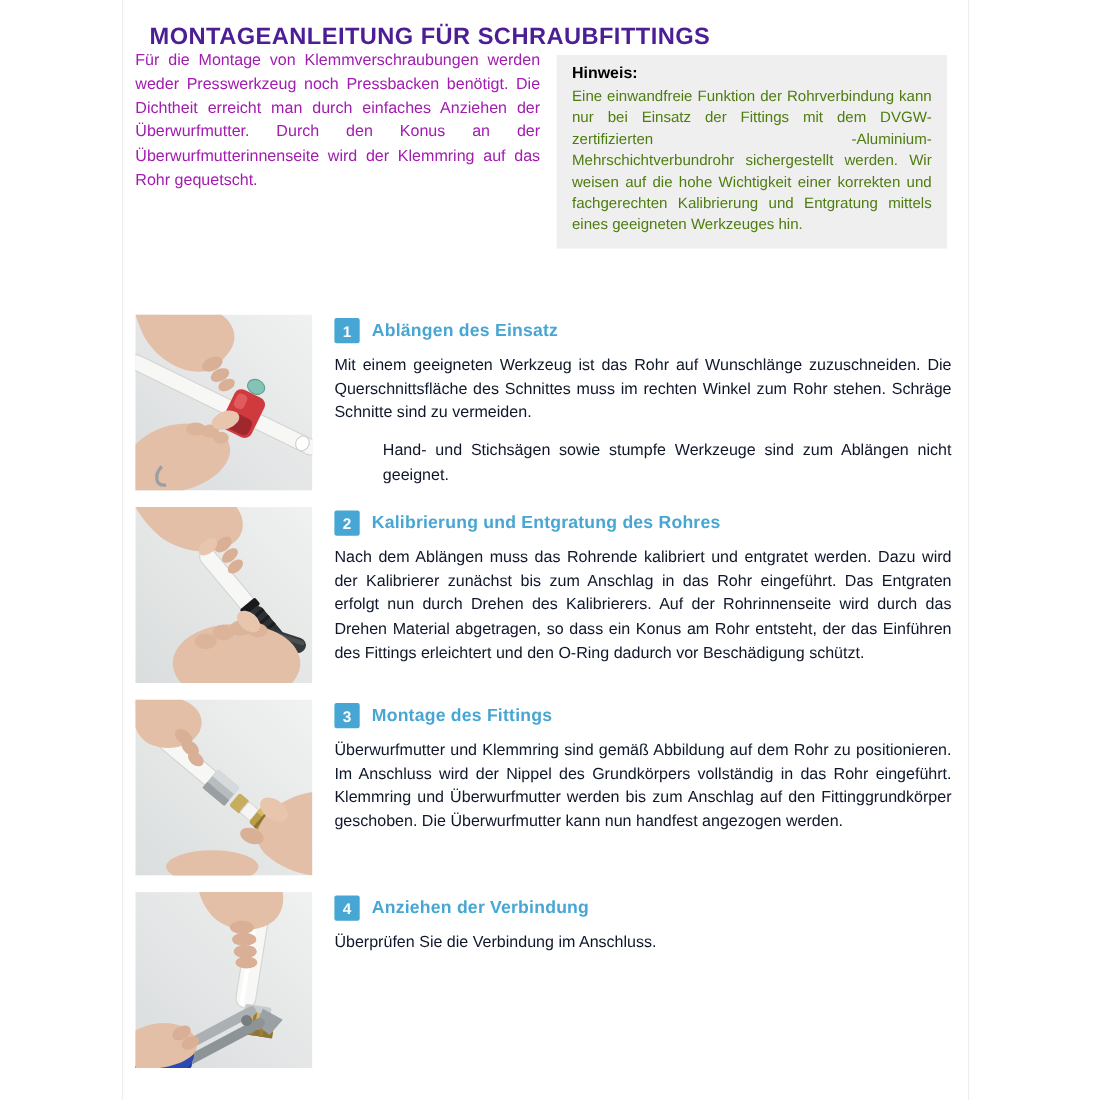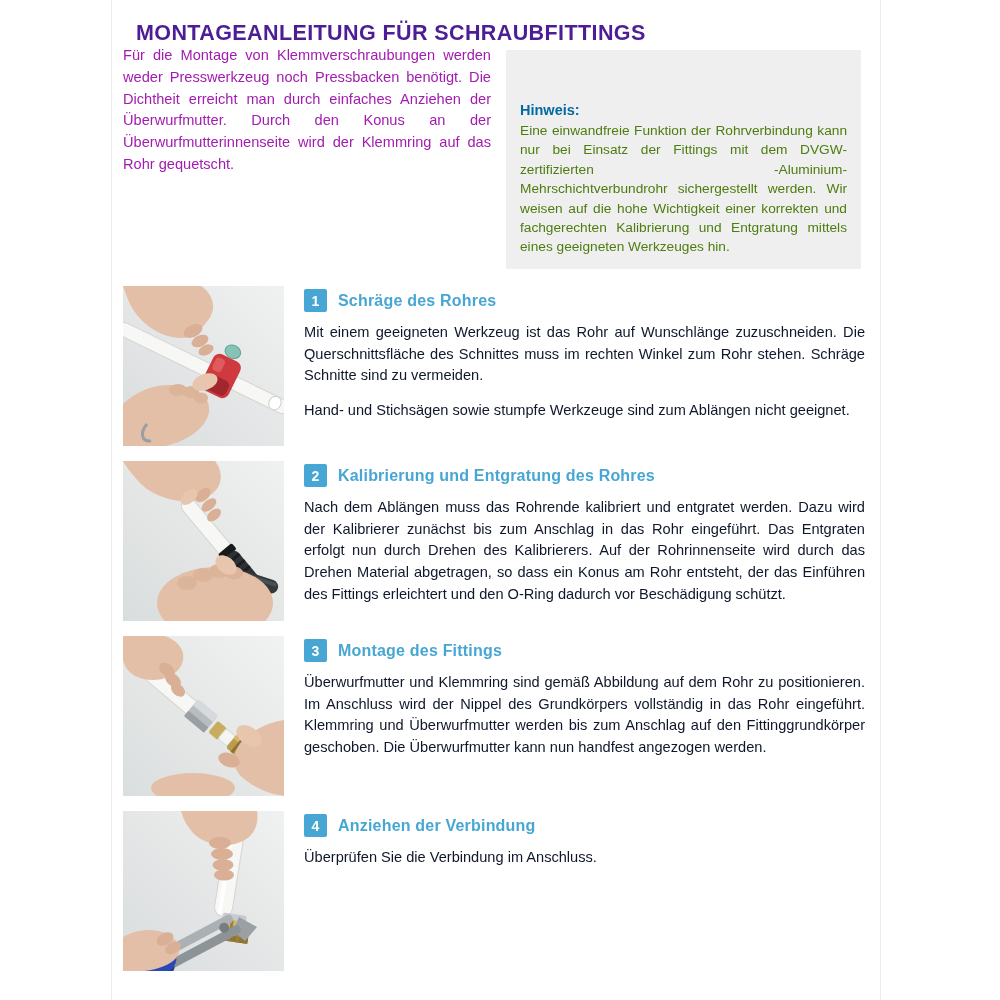--- a/index.html
+++ b/index.html
@@ -22,21 +22,21 @@
   .intro{
     position:absolute;left:11px;top:45px;width:368px;
     font-size:14.6px;line-height:21.8px;text-align:justify;color:#a21caf;
   }
   .note-box{
     position:absolute;left:394px;top:50px;width:355px;
     background:#efefef;box-sizing:border-box;
     padding:9px 14px 12px 14px;
   }
   .note-label{
-    font-size:14.5px;font-weight:bold;color:#0369a1;margin-bottom:3px;margin-top:43px;
+    font-size:14.5px;font-weight:bold;color:#000000;margin-bottom:3px;
   }
   .note-text{
     font-size:13.7px;line-height:19.4px;text-align:justify;color:#4d7c0f;
   }
   .step{
     position:absolute;left:11px;width:752px;height:162px;
   }
   .step1{top:286px}.step2{top:461px}.step3{top:636px}.step4{top:811px}
   .photo{
     position:absolute;left:0;top:0;width:161px;height:160px;display:block;
@@ -52,21 +52,21 @@
     color:#ffffff;font-size:14px;font-weight:bold;
     display:flex;align-items:center;justify-content:center;flex:0 0 auto;
   }
   .step-title{
     font-size:16px;font-weight:bold;color:#47a6d3;letter-spacing:0.2px;
   }
   .step-paras{margin-top:10px;}
   .step-paras p{
     margin:0;font-size:14.6px;line-height:21.7px;text-align:justify;color:#0f172a;
   }
-  .step-paras p + p{margin-top:13px;}
+  .step-paras p + p{margin-top:13px;margin-left:44px;}
 </style>
 </head>
 <body>
 
 <div class="page">
 
   <h1 class="page-title">MONTAGEANLEITUNG FÜR SCHRAUBFITTINGS</h1>
 
   <div class="intro">Für die Montage von Klemmverschraubungen werden weder Presswerkzeug noch Pressbacken benötigt. Die Dichtheit erreicht man durch einfaches Anziehen der Überwurfmutter. Durch den Konus an der Überwurfmutterinnenseite wird der Klemmring auf das Rohr gequetscht.</div>
 
@@ -105,21 +105,21 @@
         <ellipse cx="55" cy="104" rx="9" ry="6"></ellipse>
           <ellipse cx="68" cy="106" rx="8" ry="6"></ellipse>
           <ellipse cx="78" cy="112" rx="7" ry="5.5"></ellipse>
       </g>
       <ellipse cx="82" cy="96" rx="13" ry="8" transform="rotate(-20 82 96)" fill="#e8c6ae"></ellipse>
       <path d="M24 138 C17 146 18 156 28 155" stroke="#9aa0a2" stroke-width="3" fill="none"></path>
     </svg>
     <div class="step-text">
       <div class="step-head">
         <span class="badge">1</span>
-        <span class="step-title">Schräge des Rohres</span>
+        <span class="step-title">Ablängen des Einsatz</span>
       </div>
       <div class="step-paras">
         <p>Mit einem geeigneten Werkzeug ist das Rohr auf Wunschlänge zuzuschneiden. Die Querschnittsfläche des Schnittes muss im rechten Winkel zum Rohr stehen. Schräge Schnitte sind zu vermeiden.</p>
         <p>Hand- und Stichsägen sowie stumpfe Werkzeuge sind zum Ablängen nicht geeignet.</p>
       </div>
     </div>
   </div>
 
   <div class="step step2">
     <svg class="photo" viewBox="0 0 161 160" aria-hidden="true">

